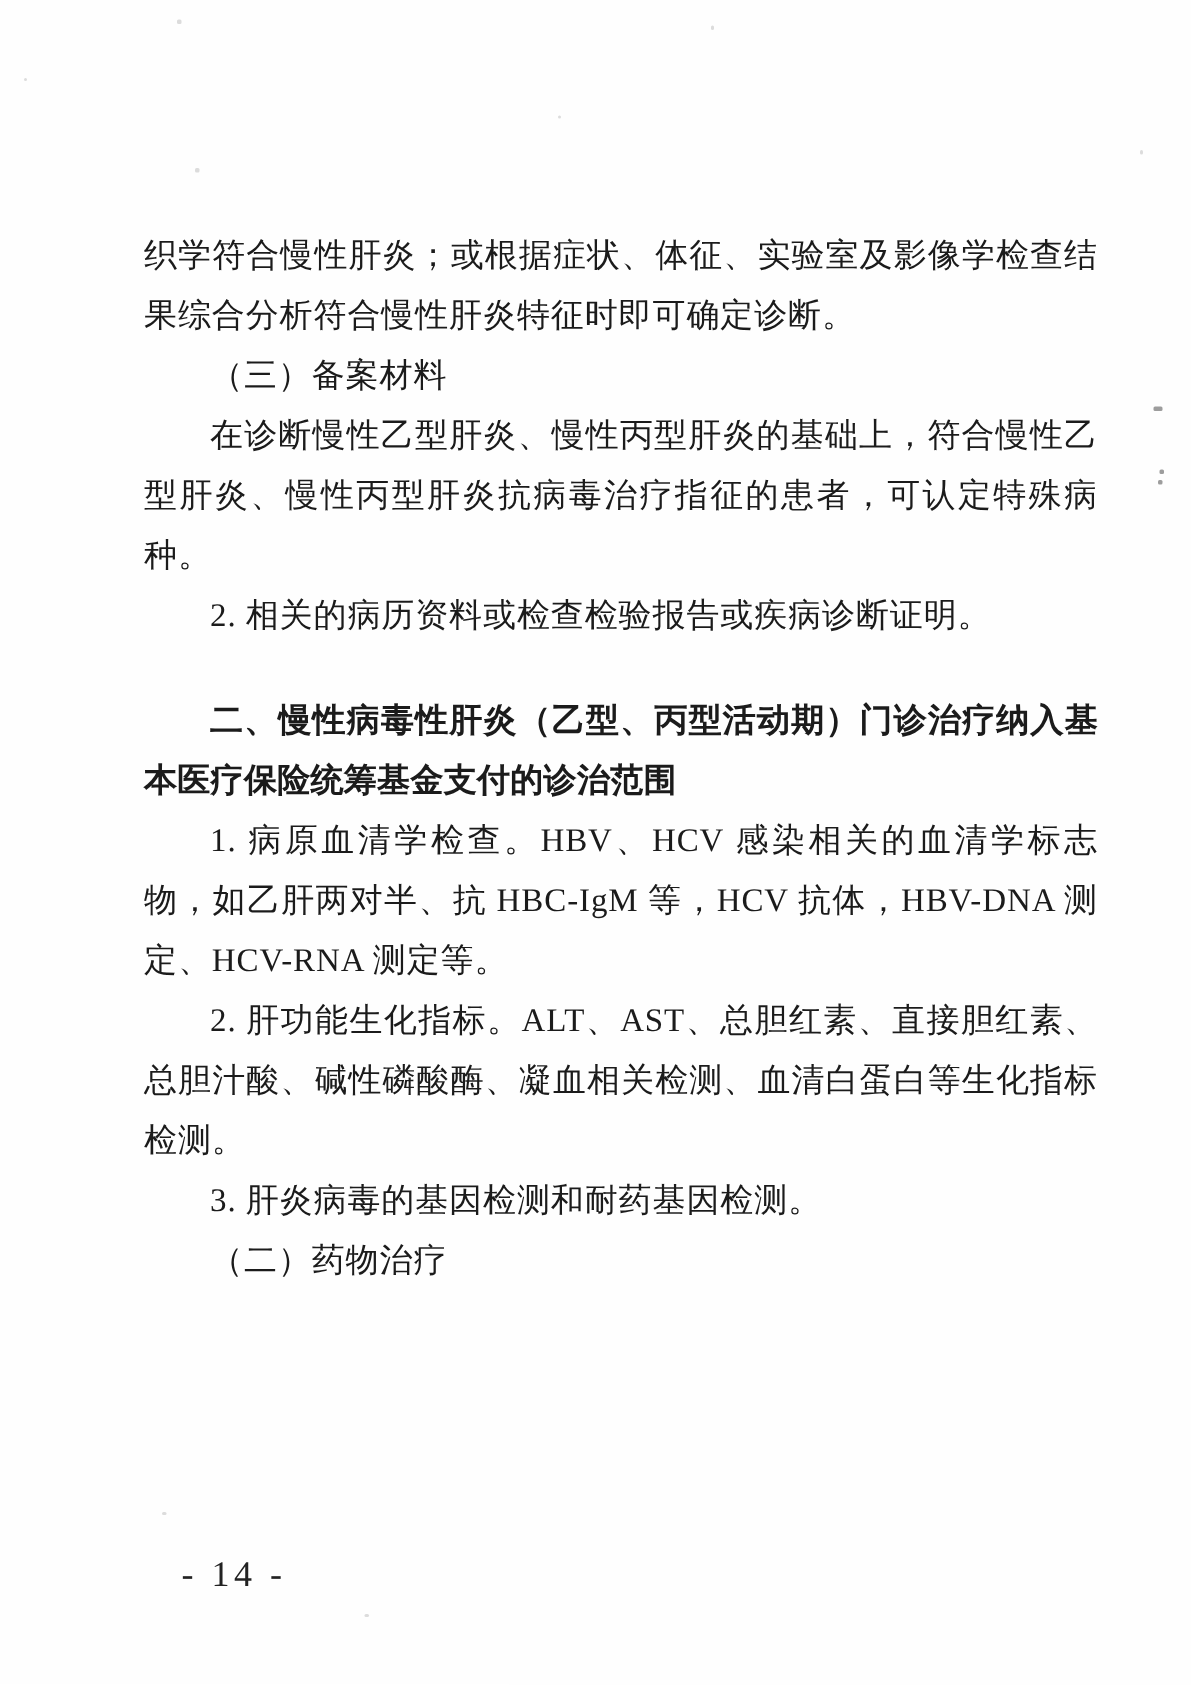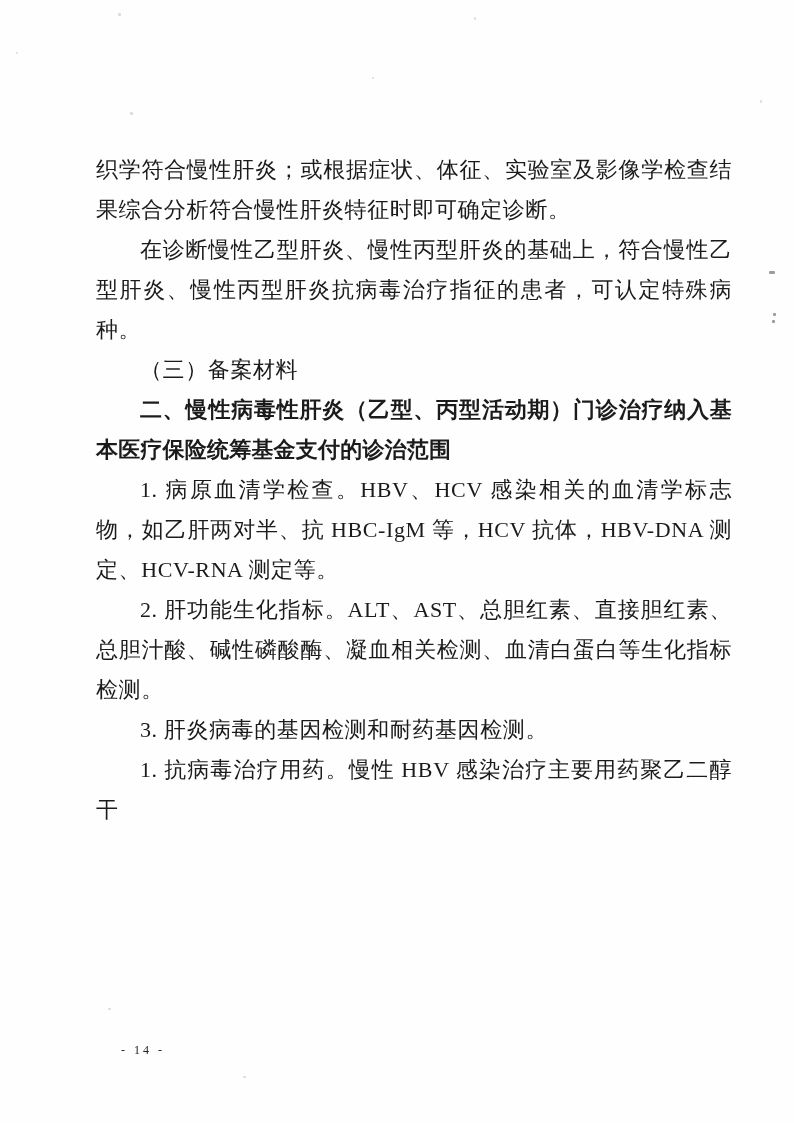--- a/index.html
+++ b/index.html
@@ -30,52 +30,54 @@
     text-align: justify;
     text-justify: inter-ideograph;
   }
   .para.indent {
     text-indent: 2em;
   }
   .para.heading {
     font-family: "Liberation Sans", sans-serif;
     font-weight: 700;
     letter-spacing: 0.2px;
+    margin-top: 30px;
   }
   .page-number {
     position: absolute;
     left: 121px;
     top: 1037px;
-    font-size: 12px;
+    font-size: 24px;
     line-height: 26px;
     letter-spacing: 3px;
     color: #222;
   }
   
   .speck {
     position: absolute;
     background: rgba(40, 40, 40, 0.45);
     border-radius: 1px;
   }
   .speck.light { background: rgba(120, 120, 120, 0.25); }
 </style>
 </head>
 <body>
 
 <div class="page">
 
   <div class="content" id="paragraphs">
       <p class="para">织学符合慢性肝炎；或根据症状、体征、实验室及影像学检查结果综合分析符合慢性肝炎特征时即可确定诊断。</p>
+      <p class="para indent">（三）备案材料</p>
       <p class="para indent">在诊断慢性乙型肝炎、慢性丙型肝炎的基础上，符合慢性乙型肝炎、慢性丙型肝炎抗病毒治疗指征的患者，可认定特殊病种。</p>
-      <p class="para indent">（三）备案材料</p>
+      <p class="para indent">2. 相关的病历资料或检查检验报告或疾病诊断证明。</p>
       <p class="para indent heading">二、慢性病毒性肝炎（乙型、丙型活动期）门诊治疗纳入基本医疗保险统筹基金支付的诊治范围</p>
       <p class="para indent">1. 病原血清学检查。HBV、HCV 感染相关的血清学标志物，如乙肝两对半、抗 HBC-IgM 等，HCV 抗体，HBV-DNA 测定、HCV-RNA 测定等。</p>
       <p class="para indent">2. 肝功能生化指标。ALT、AST、总胆红素、直接胆红素、总胆汁酸、碱性磷酸酶、凝血相关检测、血清白蛋白等生化指标检测。</p>
       <p class="para indent">3. 肝炎病毒的基因检测和耐药基因检测。</p>
-      <p class="para indent">1. 抗病毒治疗用药。慢性 HBV 感染治疗主要用药聚乙二醇干</p>
+      <p class="para indent">（二）药物治疗</p>
     </div>
 
   <div class="page-number">- 14 -</div>
 
   <div class="speck" style="left:769px; top:271px; width:6px; height:3px;"></div>
   <div class="speck" style="left:773px; top:313px; width:3px; height:3px;"></div>
   <div class="speck" style="left:772px; top:320px; width:3px; height:3px;"></div>
   <div class="speck light" style="left:118px; top:13px; width:3px; height:3px;"></div>
   <div class="speck light" style="left:474px; top:17px; width:2px; height:3px;"></div>
   <div class="speck light" style="left:130px; top:112px; width:3px; height:3px;"></div>

